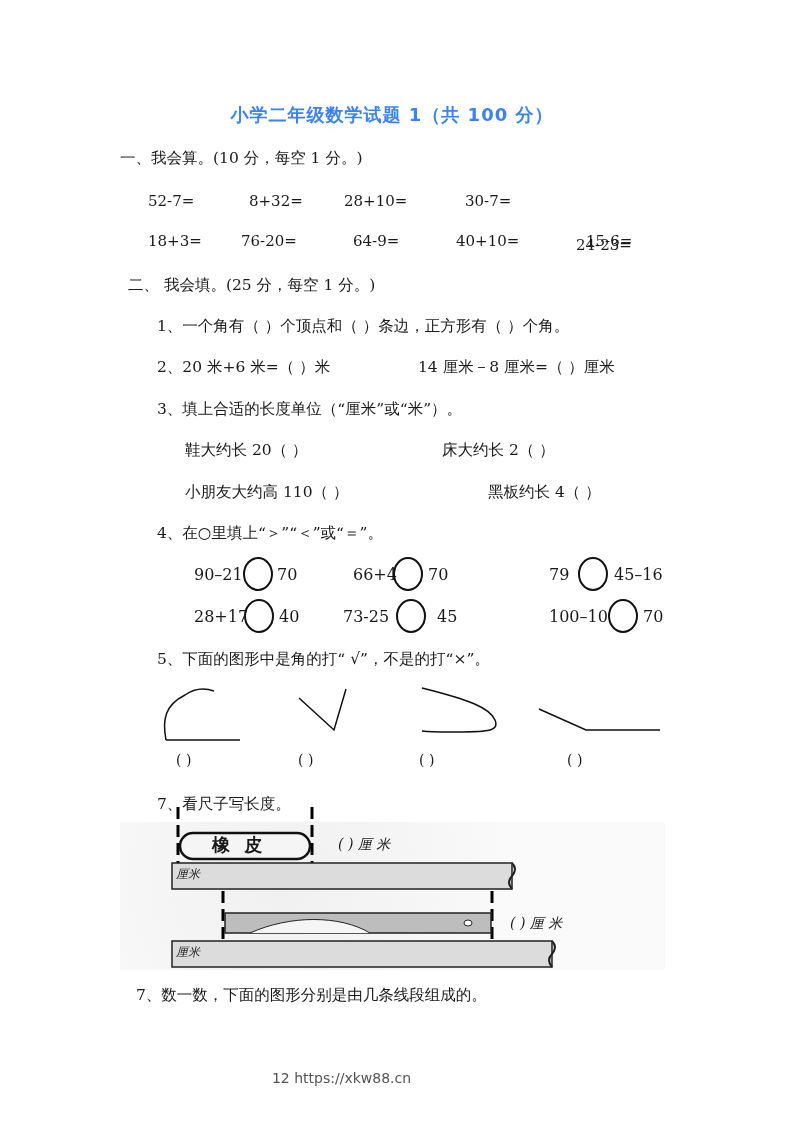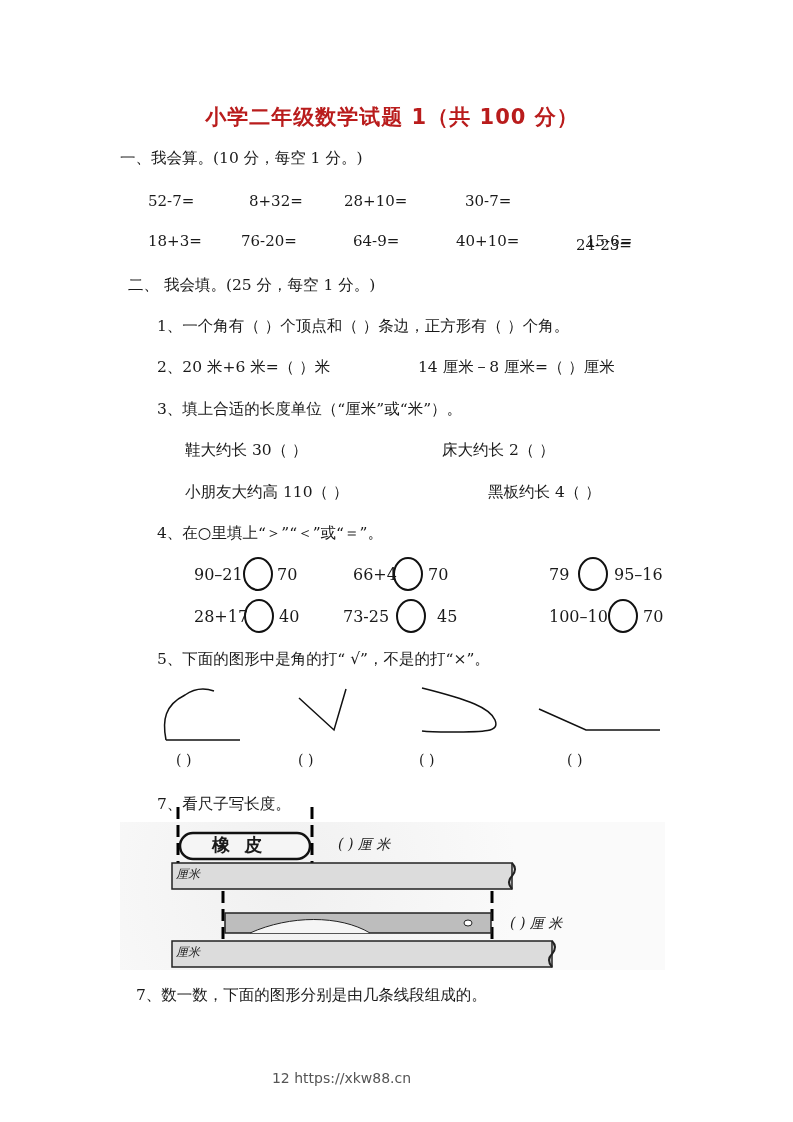--- a/index.html
+++ b/index.html
@@ -1,20 +1,20 @@
 <!DOCTYPE html>
 <html><head>
 <meta charset="utf-8">
 <style>
   html, body { margin:0; padding:0; background:#ffffff; }
   body { width:793px; height:1122px; position:relative; overflow:hidden;
          font-family:"DejaVu Serif","Liberation Serif",serif; color:#1a1a1a; }
   .abs { position:absolute; white-space:nowrap; }
   .title { left:0; width:784px; top:103px; text-align:center; font-family:"DejaVu Sans","Liberation Sans",sans-serif;
-           font-size:21px; font-weight:bold; letter-spacing:1px; color:#b91c1c; }
+           font-size:18px; font-weight:bold; letter-spacing:1px; color:#3b82f6; }
   .txt { font-size:15.5px; }
   .calc { font-size:15px; }
   .cmp { font-size:16px; }
   .circle { position:absolute; width:30px; height:34px; border:2px solid #111; border-radius:50%; box-sizing:border-box; }
   .paren { font-size:14px; }
   .footer { font-family:"DejaVu Sans","Liberation Sans",sans-serif; font-size:14px; color:#555; left:0; width:683px; text-align:center; top:1070px; }
   .ruler-area { position:absolute; left:120px; top:822px; width:545px; height:148px;
                 background: radial-gradient(circle at 30% 40%, #f0f0f0 0, #fafafa 60%); }
   .ruler-label { font-size:14px; font-style:italic; }
 </style>
@@ -37,38 +37,38 @@
   <div class="abs calc" style="left:353px;top:232px;text-align:center;">64-9=</div>
   <div class="abs calc" style="left:456px;top:232px;">40+10=</div>
   <div class="abs calc" style="left:586px;top:232px;">15-6=</div>
 </div>
 
 <div class="abs txt" style="left:128px;top:275px;">二、  我会填。(25 分，每空 1 分。)</div>
 <div class="abs txt" style="left:157px;top:316px;">1、一个角有（    ）个顶点和（    ）条边，正方形有（    ）个角。</div>
 <div class="abs txt" style="left:157px;top:357px;">2、20 米+6 米=（      ）米</div>
 <div class="abs txt" style="left:418px;top:357px;">14 厘米－8 厘米=（      ）厘米</div>
 <div class="abs txt" style="left:157px;top:399px;">3、填上合适的长度单位（“厘米”或“米”）。</div>
-<div class="abs txt" style="left:185px;top:440px;">鞋大约长 30（        ）</div>
+<div class="abs txt" style="left:185px;top:440px;">鞋大约长 20（        ）</div>
 <div class="abs txt" style="left:442px;top:440px;">床大约长 2（        ）</div>
 <div class="abs txt" style="left:185px;top:482px;">小朋友大约高 110（        ）</div>
 <div class="abs txt" style="left:488px;top:482px;">黑板约长 4（        ）</div>
 
 <div class="abs txt" style="left:157px;top:523px;">4、在○里填上“＞”“＜”或“＝”。</div>
 
 <div class="abs cmp" style="left:194px;top:565px;">90–21</div>
 <div class="circle" style="left:243px;top:557px;"></div>
 <div class="abs cmp" style="left:277px;top:565px;">70</div>
 
 <div class="abs cmp" style="left:353px;top:565px;">66+4</div>
 <div class="circle" style="left:393px;top:557px;"></div>
 <div class="abs cmp" style="left:428px;top:565px;">70</div>
 
 <div class="abs cmp" style="left:549px;top:565px;">79</div>
 <div class="circle" style="left:578px;top:557px;"></div>
-<div class="abs cmp" style="left:614px;top:565px;">95–16</div>
+<div class="abs cmp" style="left:614px;top:565px;">45–16</div>
 
 <div class="abs cmp" style="left:194px;top:607px;">28+17</div>
 <div class="circle" style="left:244px;top:599px;"></div>
 <div class="abs cmp" style="left:279px;top:607px;">40</div>
 
 <div class="abs cmp" style="left:343px;top:607px;">73-25</div>
 <div class="circle" style="left:396px;top:599px;"></div>
 <div class="abs cmp" style="left:437px;top:607px;">45</div>
 
 <div class="abs cmp" style="left:549px;top:607px;">100–10</div>

